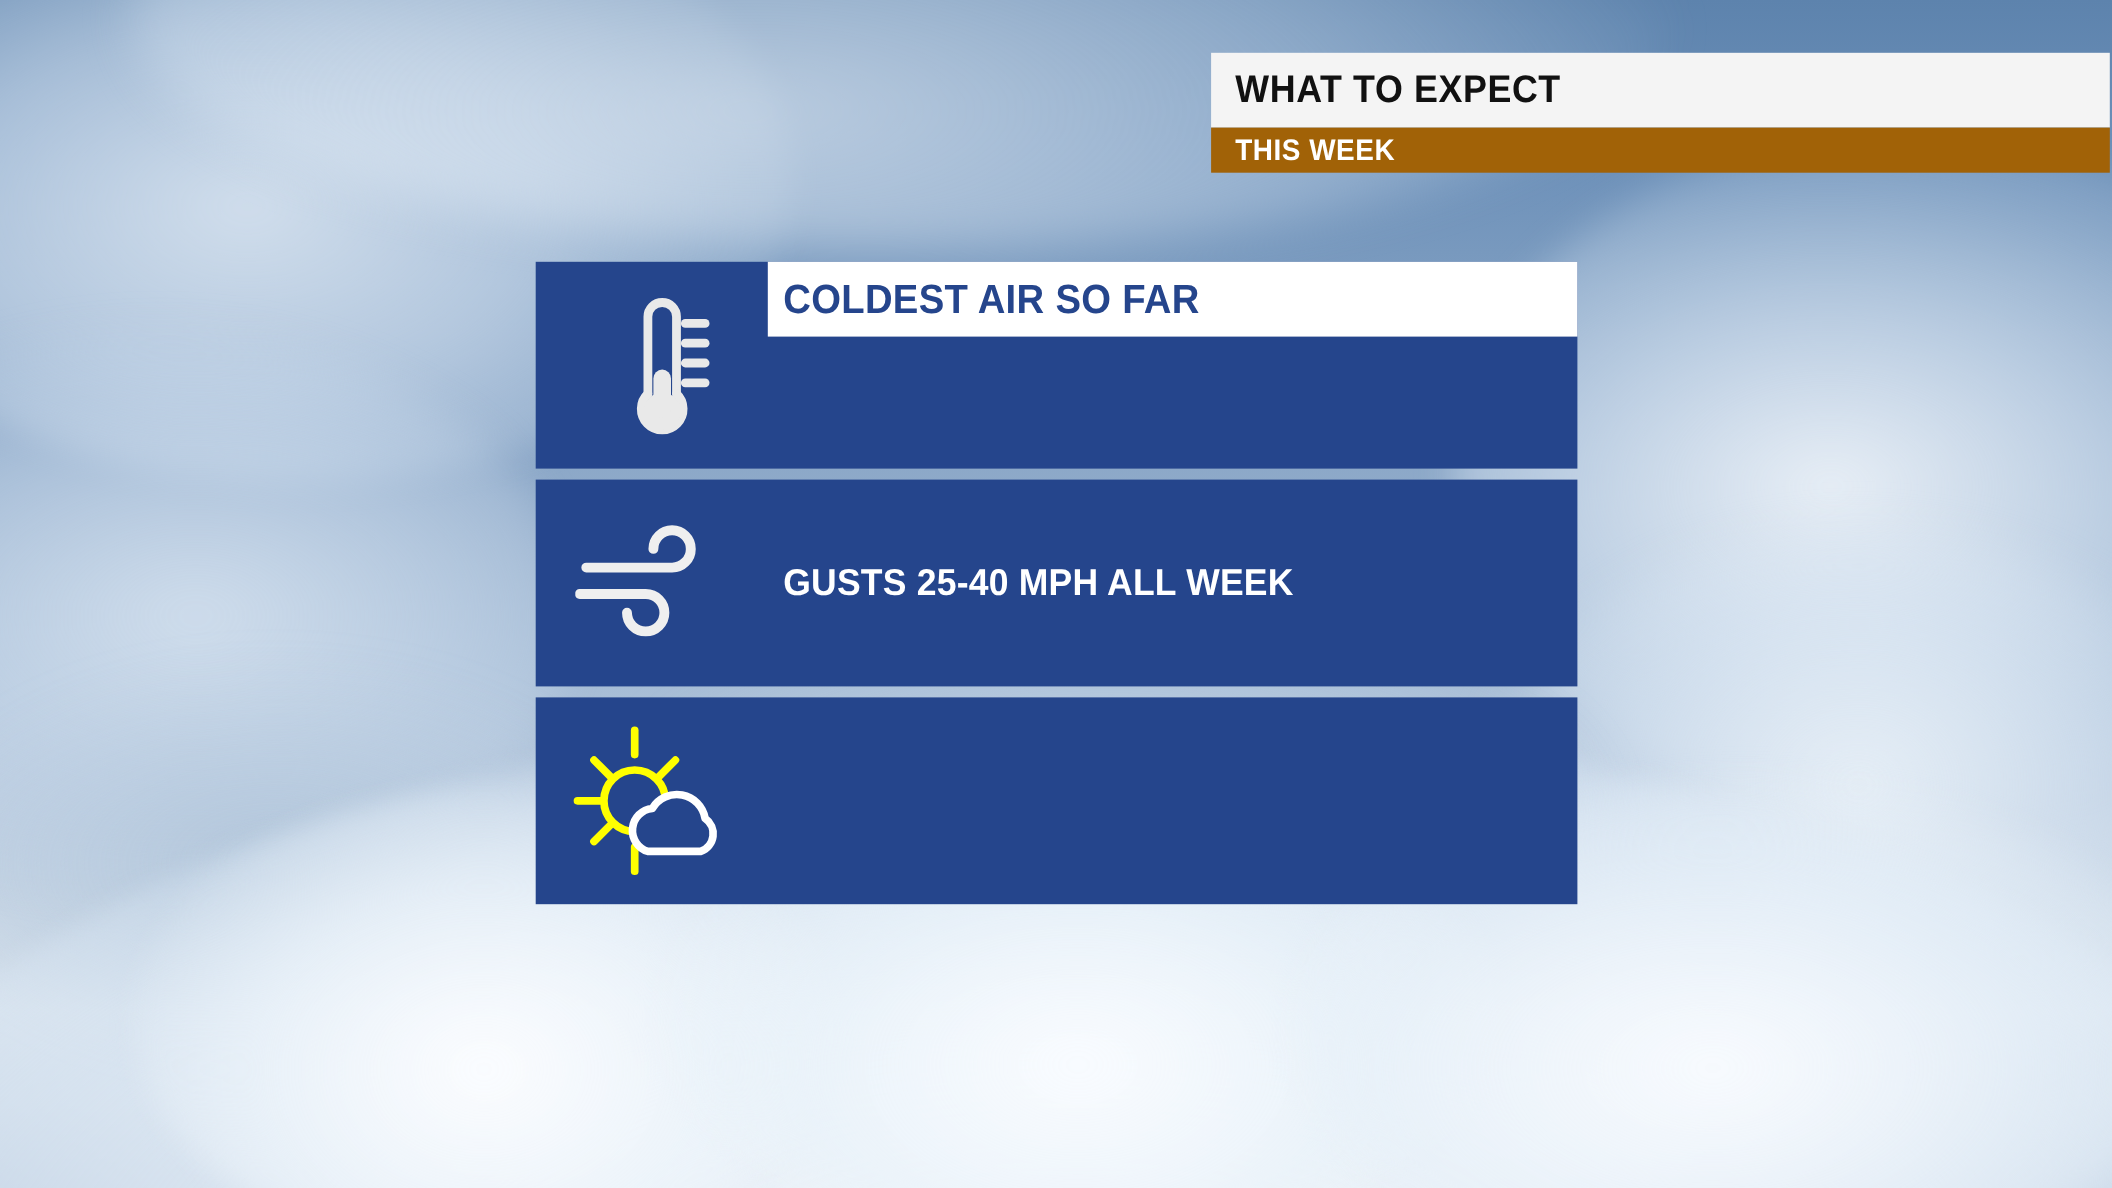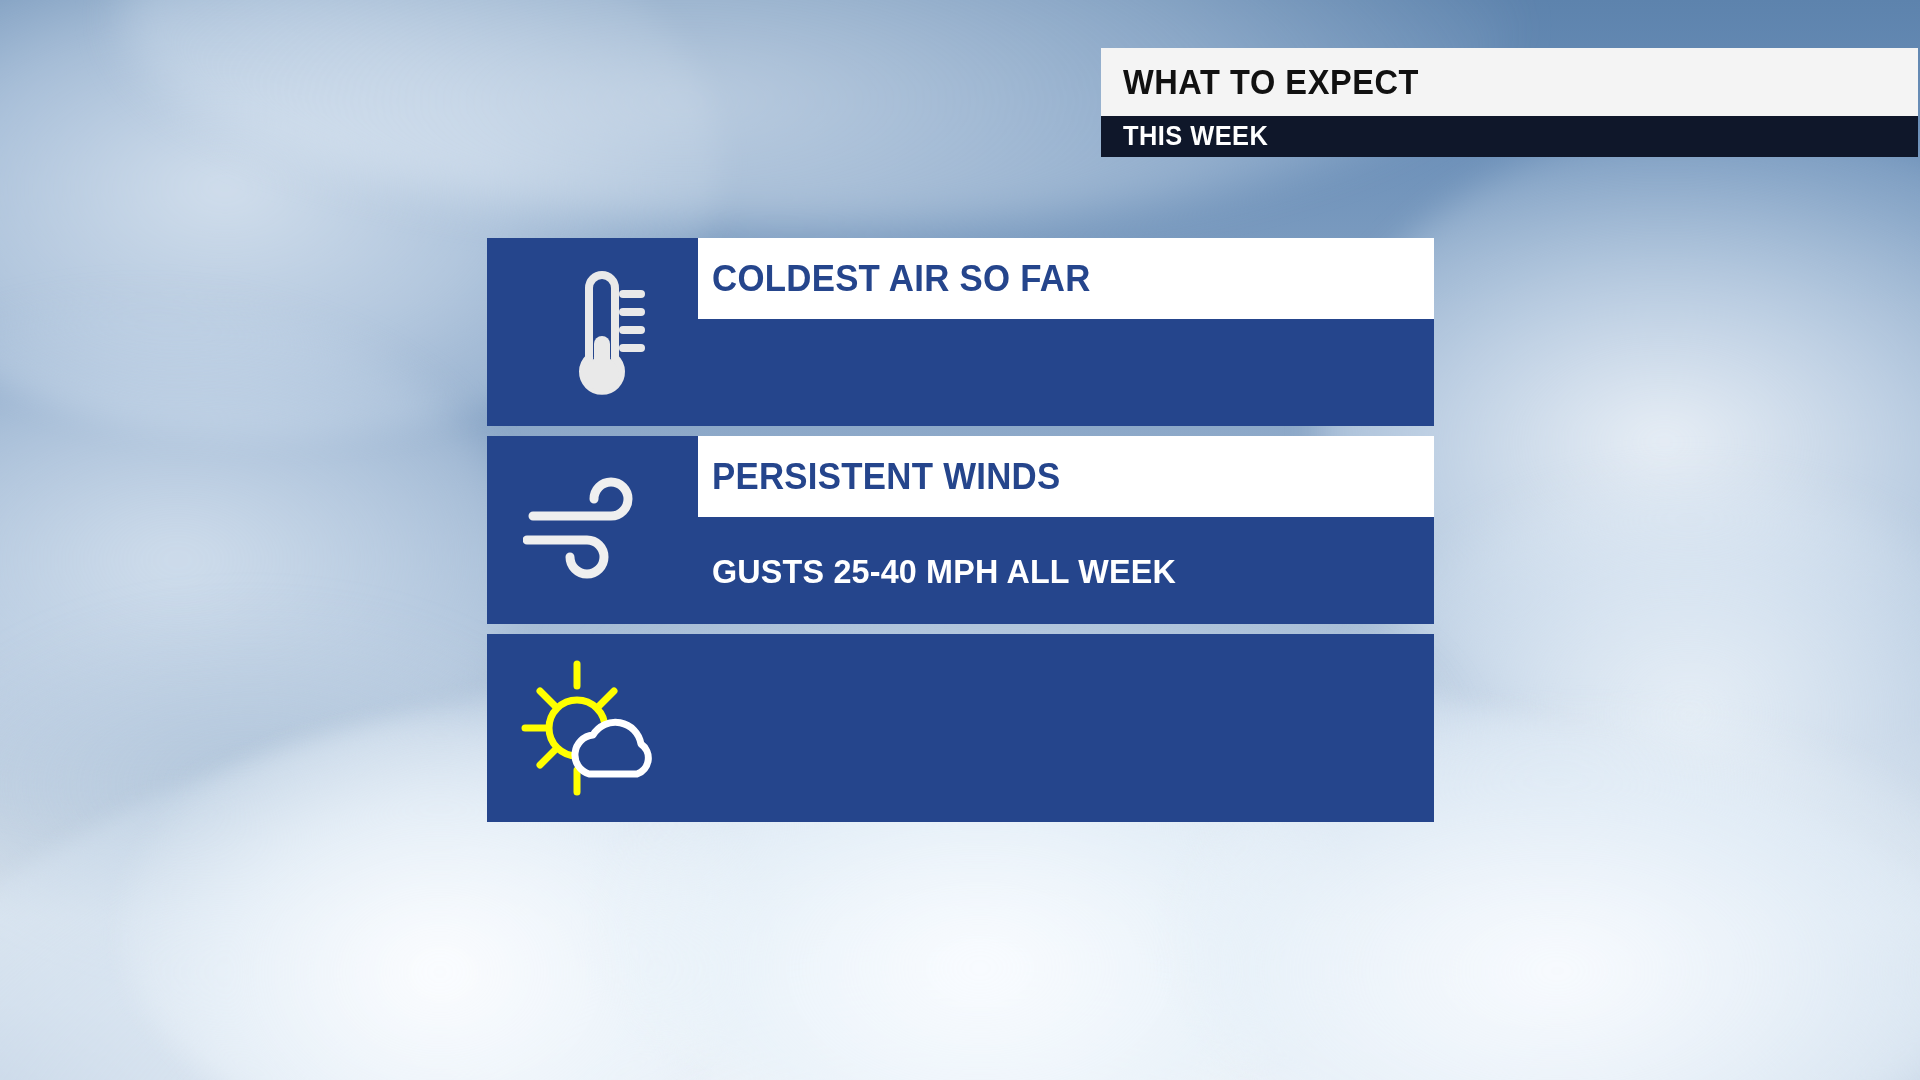--- a/index.html
+++ b/index.html
@@ -99,21 +99,21 @@
     padding-left:22px;
     box-sizing:border-box;
   }
   #header-title-text{
     font-size:35px;font-weight:bold;color:#111111;
     letter-spacing:.6px;
     font-family:"Liberation Sans", sans-serif;
     transform:scaleX(.93);transform-origin:left center;
   }
   #header-sub-bar{
-    background:#0f172a;
+    background:#a16207;
     height:41px;
     display:flex;align-items:center;
     padding-left:22px;
     box-sizing:border-box;
   }
   #header-sub-text{
     font-size:27px;font-weight:bold;color:#ffffff;
     letter-spacing:.5px;
     transform:scaleX(.94);transform-origin:left center;
   }
@@ -139,21 +139,21 @@
   }
   .card-icon-col svg{display:block;}
 
   .card-text-col{
     flex:1 1 auto;
     display:flex;flex-direction:column;
     position:relative;
   }
   .card-title-bar{
     background:#ffffff;
-    height:81px;
+    height:68px;
     display:flex;align-items:center;
     padding-left:14px;
     box-sizing:border-box;
   }
   .card-title-text{
     color:#25458c;font-weight:bold;font-size:37px;
     letter-spacing:.3px;line-height:1;
     transform:scaleX(.94);transform-origin:left center;
     white-space:nowrap;
   }
@@ -223,23 +223,20 @@
   <div class="expect-card">
     <div class="card-icon-col">
       <svg width="140" height="120" viewBox="0 0 140 120" aria-hidden="true">
         <g fill="none" stroke="#EFEFEF" stroke-width="9" stroke-linecap="round">
           <path d="M10 46 H88 a17 17 0 1 0 -17 -17"></path>
           <path d="M4 70 H64 a17 17 0 1 1 -17 17"></path>
         </g>
       </svg>
     </div>
     <div class="card-text-col">
-      <div class="card-title-bar">
-        <span class="card-title-text">PERSISTENT WINDS</span>
-      </div>
       <div class="card-sub-area">
         <span class="card-sub-text">GUSTS 25-40 MPH ALL WEEK</span>
       </div>
     </div>
   </div>
 
   <div class="expect-card">
     <div class="card-icon-col">
       <svg width="148" height="140" viewBox="0 0 148 140" aria-hidden="true">
         <g stroke="#FFFF00" stroke-width="7" stroke-linecap="round" fill="none">

